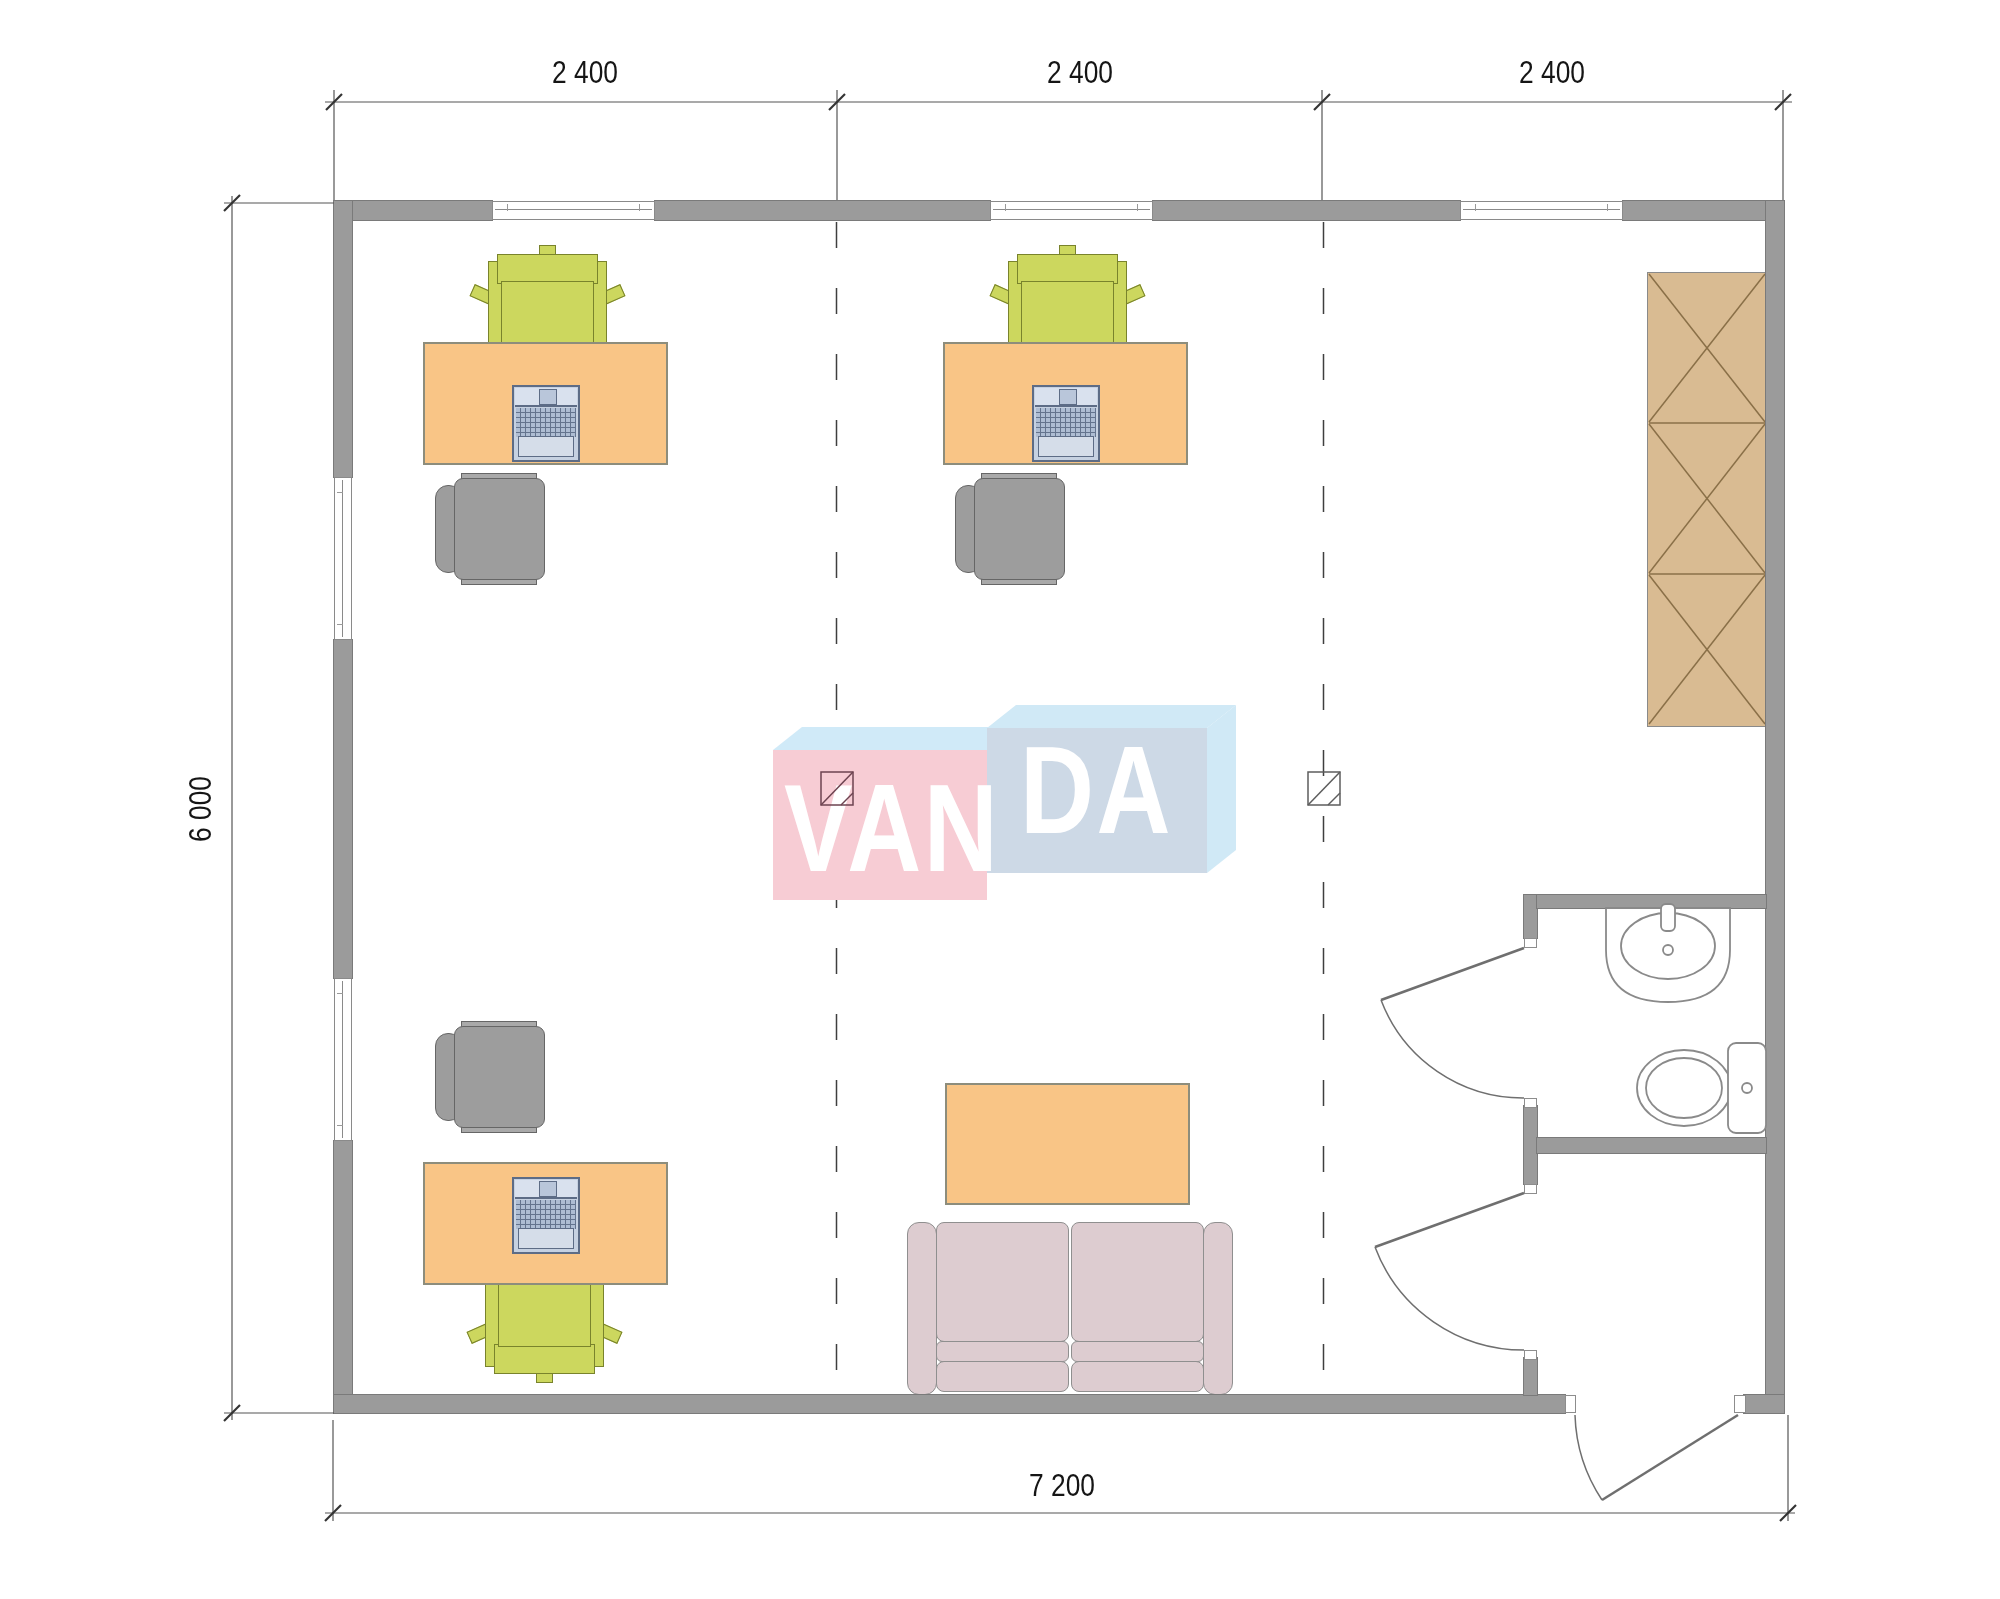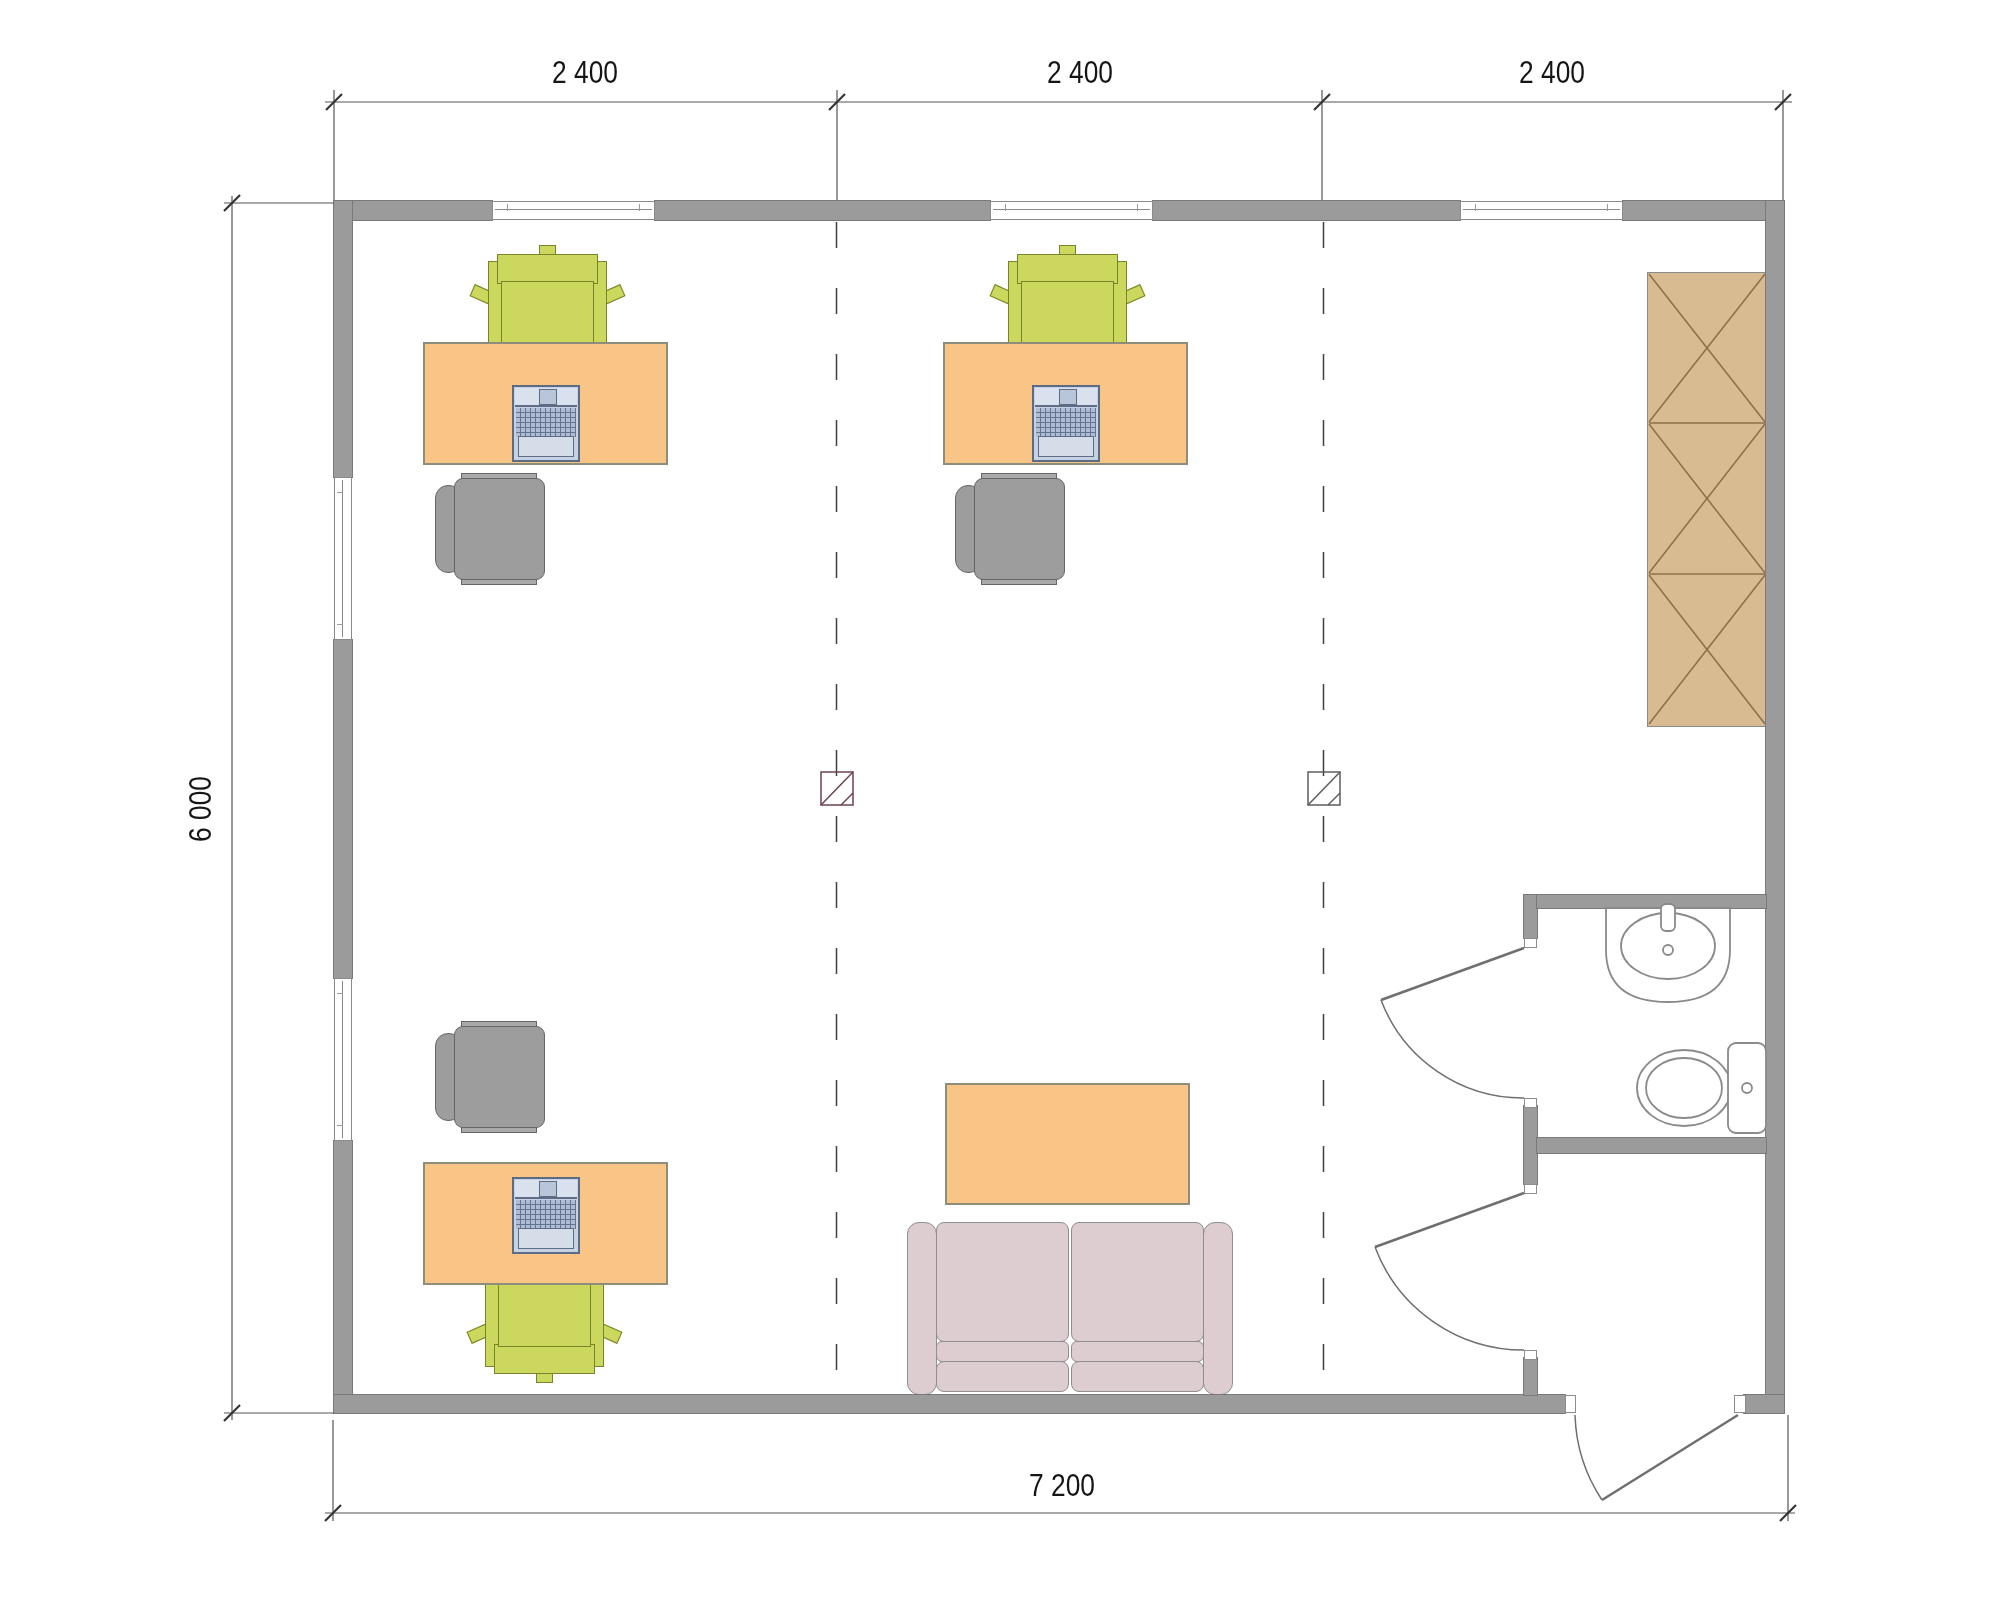--- a/index.html
+++ b/index.html
@@ -75,20 +75,31 @@
 </head>
 <body>
 
 <div class="canvas">
 
   <svg class="svg-under" width="2000" height="1599">
     <line x1="836.5" y1="222" x2="836.5" y2="1393" stroke="#3f3f3f" stroke-width="1.5" stroke-dasharray="26 40"></line>
     <line x1="1323.5" y1="222" x2="1323.5" y2="1393" stroke="#3f3f3f" stroke-width="1.5" stroke-dasharray="26 40"></line>
   </svg>
 
+  <div class="logo">
+    <svg width="470" height="212">
+      <polygon points="3,52 217,52 246,29 32,29" fill="#d0eaf8"></polygon>
+      <rect x="3" y="52" width="214" height="150" fill="#f7ccd4"></rect>
+      <polygon points="217,30 437,30 466,7 246,7" fill="#d0e9f6"></polygon>
+      <polygon points="437,30 466,7 466,152 437,175" fill="#d0e9f6"></polygon>
+      <rect x="217" y="30" width="220" height="145" fill="#cdd9e6"></rect>
+    </svg>
+    <span style="left:14px;top:67px;">VAN</span>
+    <span style="left:250px;top:29px;">DA</span>
+  </div>
 
   <div class="wall" style="left:334px;top:201px;width:158px;height:19px;"></div>
   <div class="wall" style="left:655px;top:201px;width:335px;height:19px;"></div>
   <div class="wall" style="left:1153px;top:201px;width:307px;height:19px;"></div>
   <div class="wall" style="left:1623px;top:201px;width:160px;height:19px;"></div>
 
   <div class="wall" style="left:334px;top:201px;width:18px;height:276px;"></div>
   <div class="wall" style="left:334px;top:640px;width:18px;height:338px;"></div>
   <div class="wall" style="left:334px;top:1141px;width:18px;height:272px;"></div>
 

